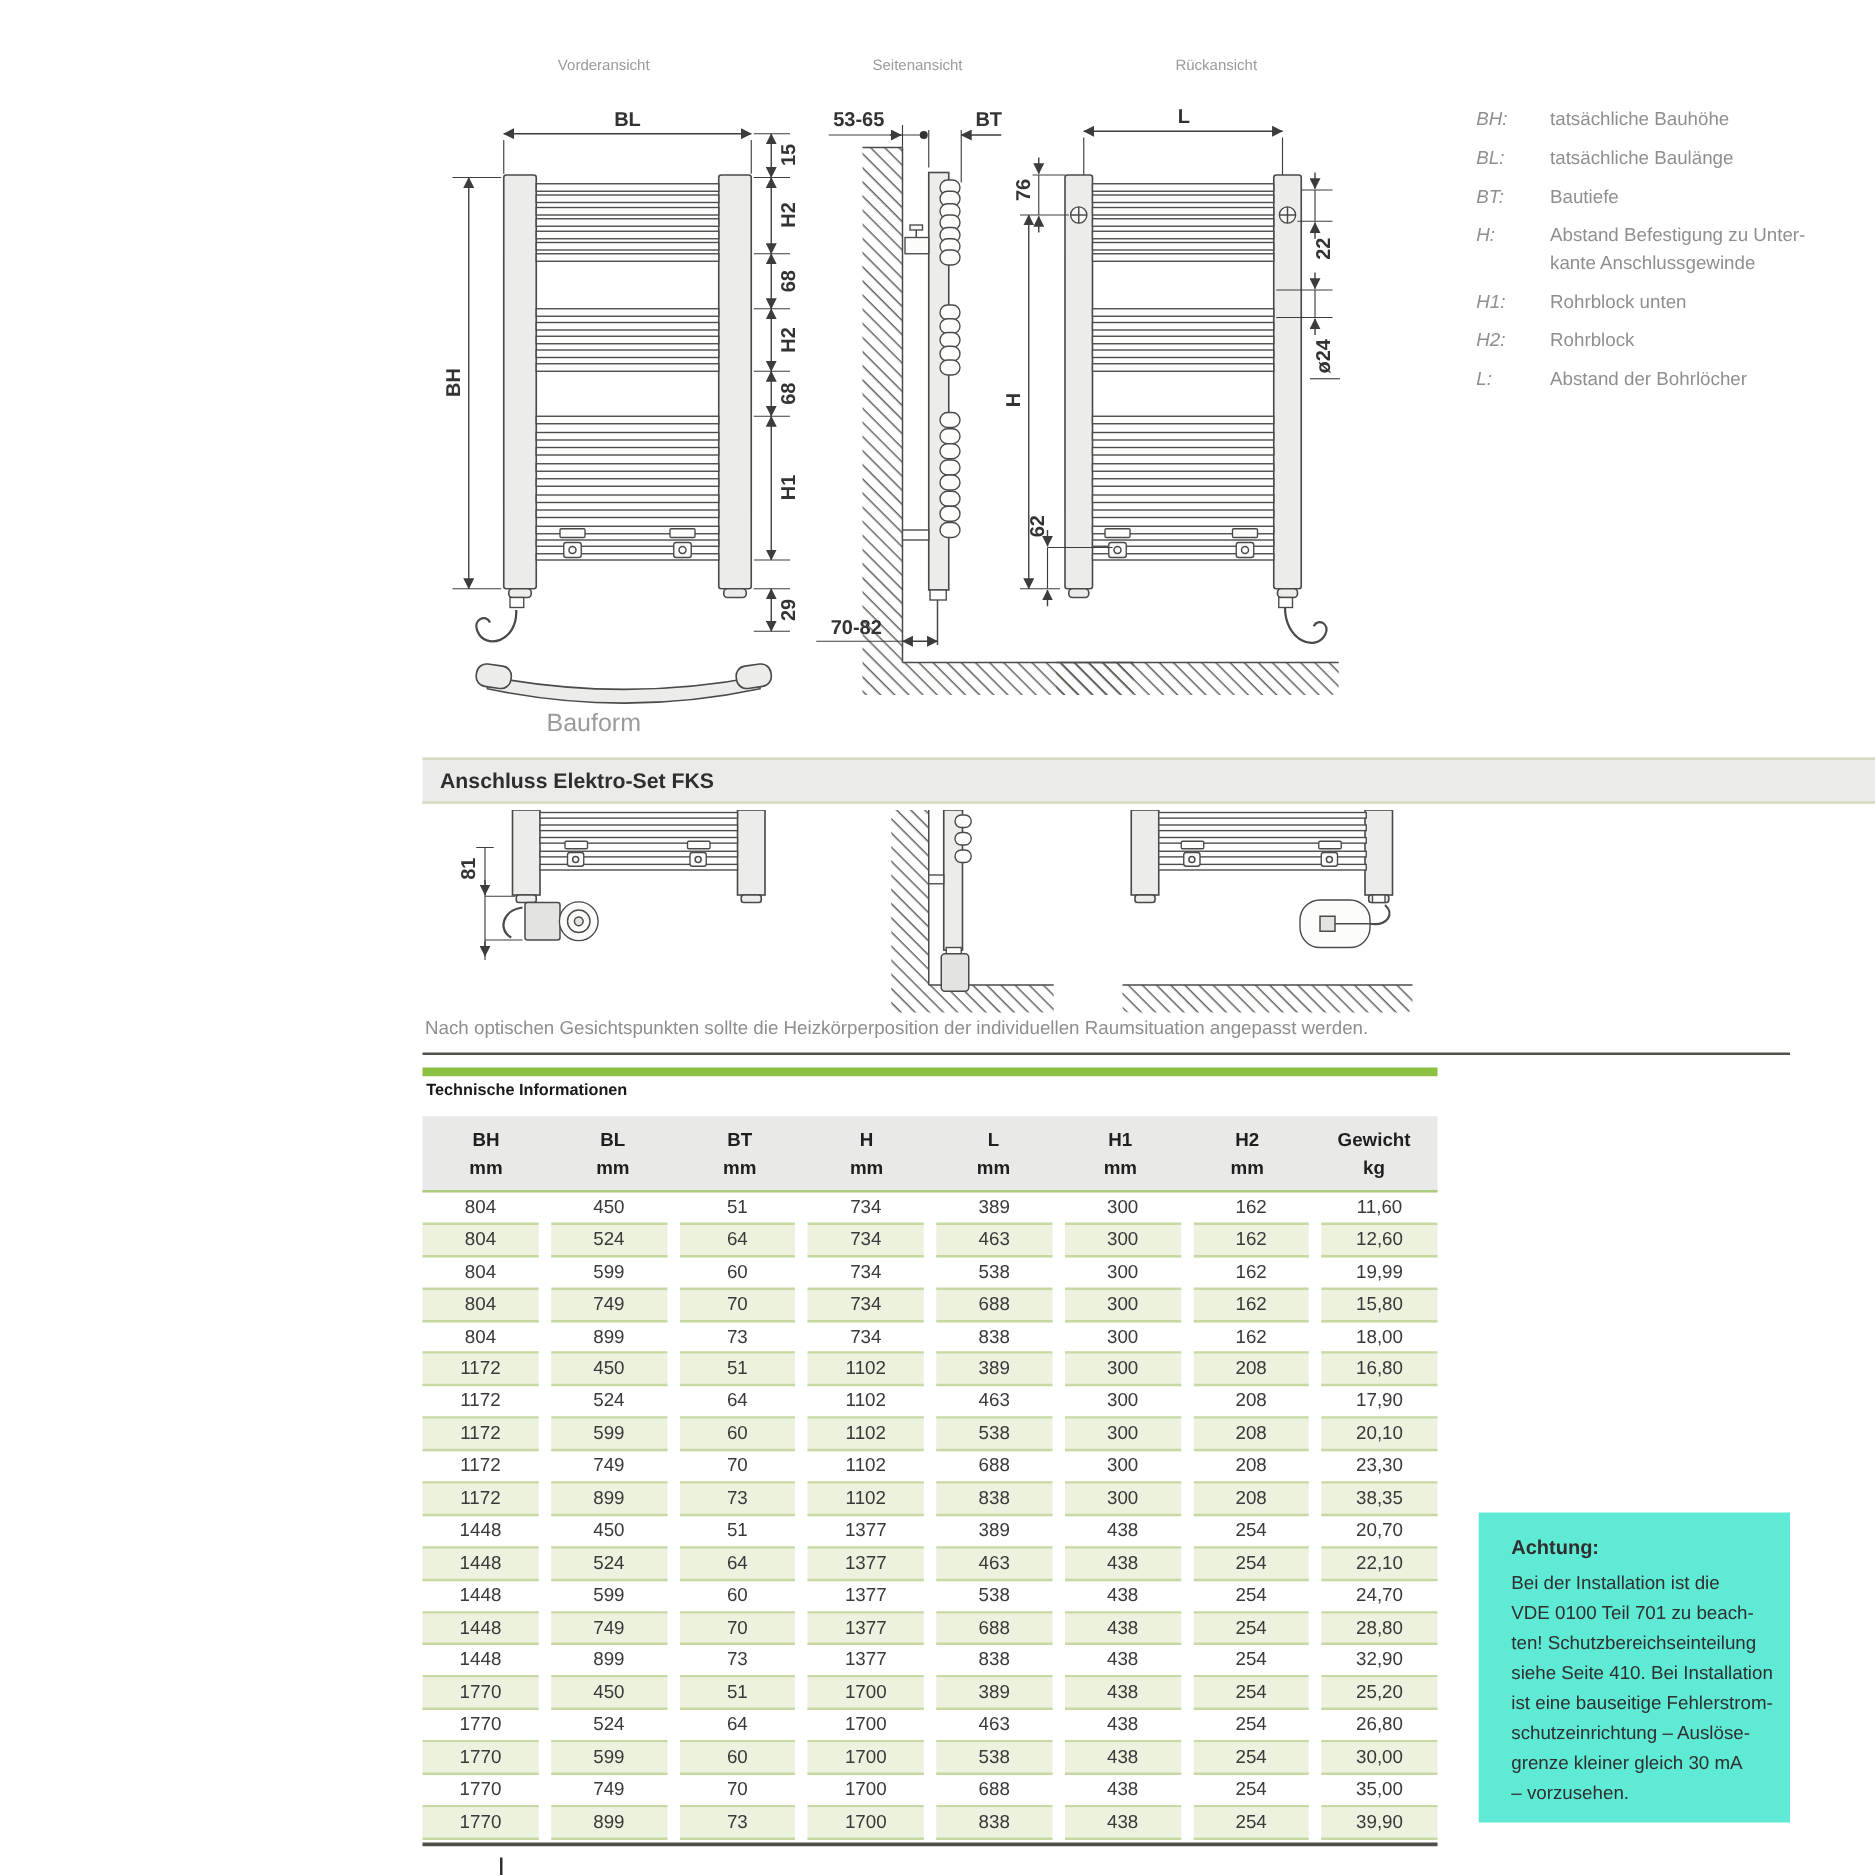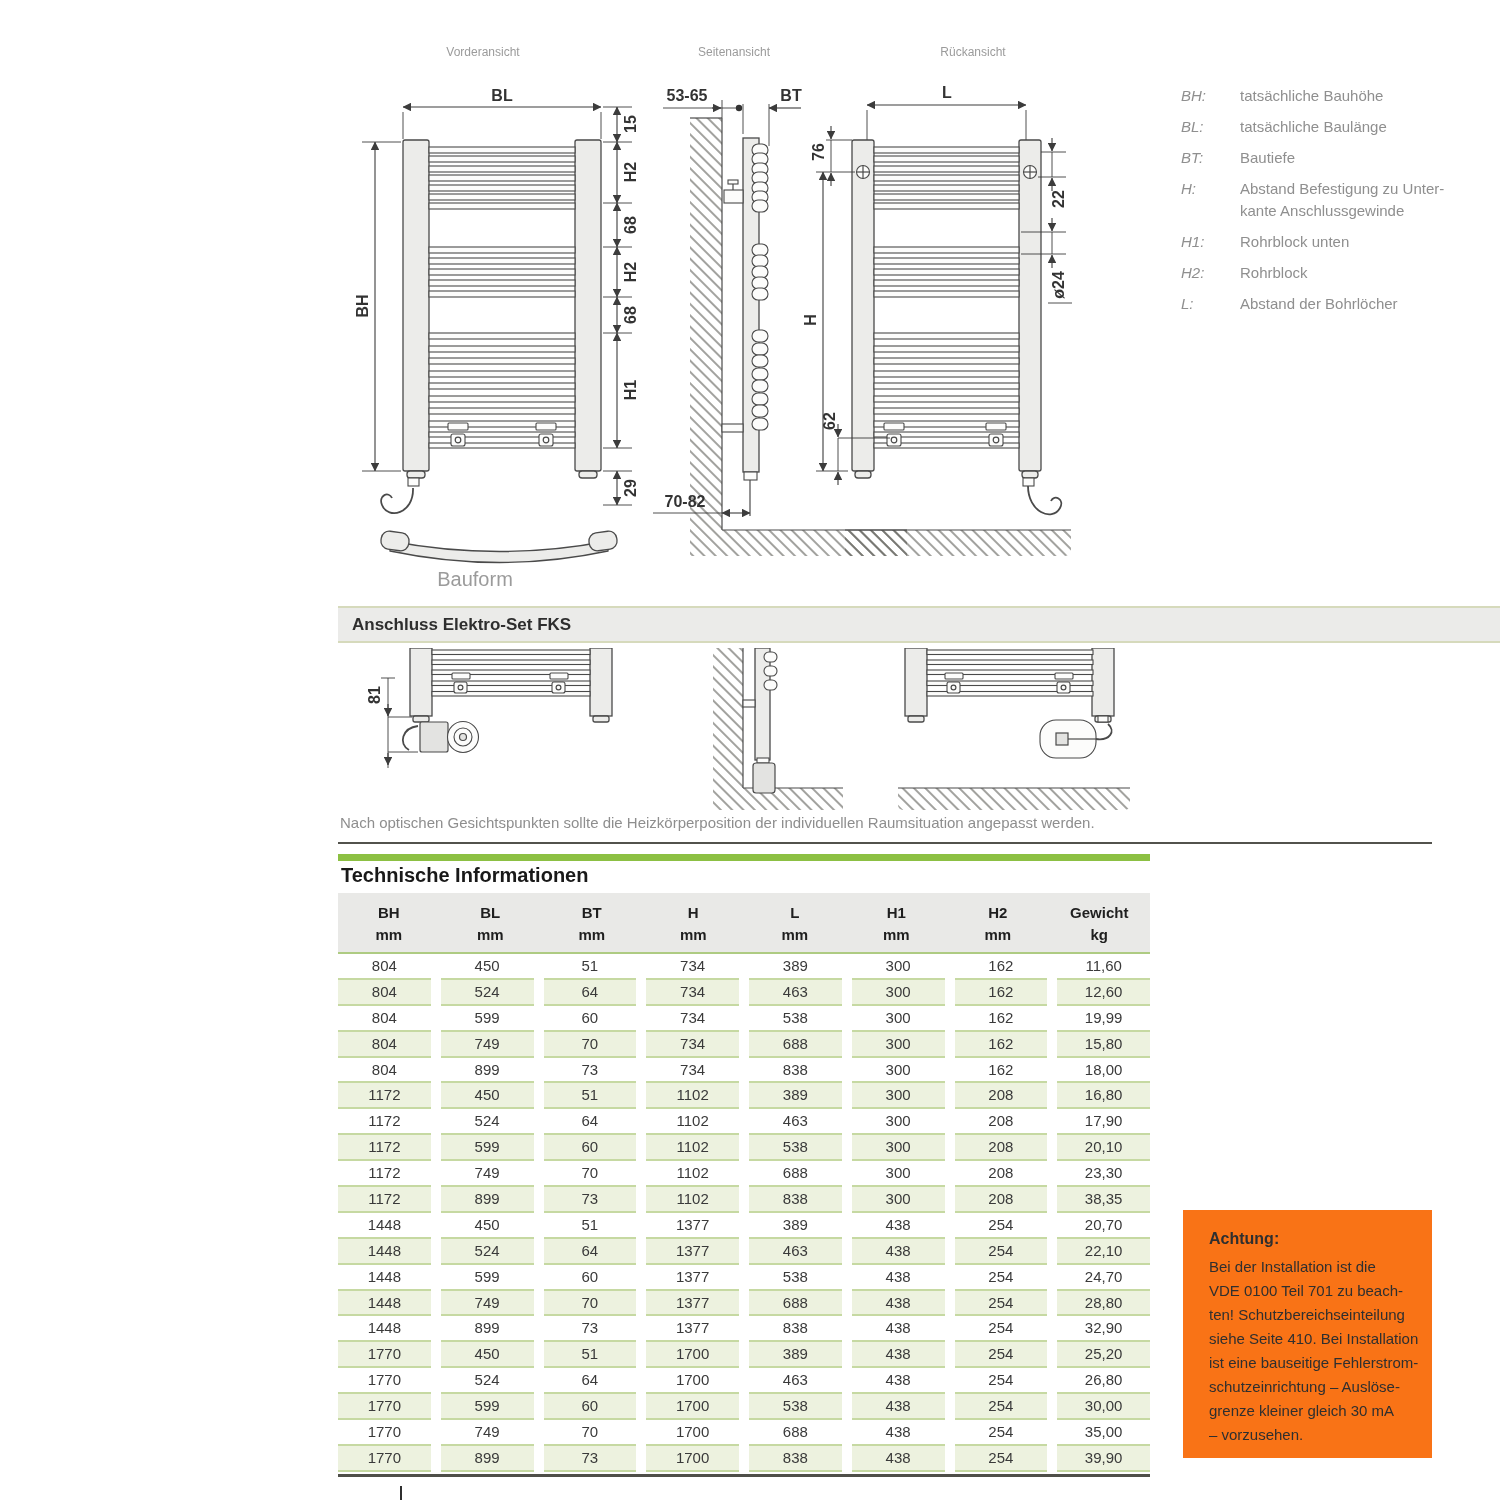--- a/index.html
+++ b/index.html
@@ -38,38 +38,38 @@
     font-size:17px; font-weight:bold; color:#2e2e2e; }
 
   .caption { position:absolute; left:340px; top:814px; width:1000px;
     font-size:15px; color:#8e8e8e; }
 
   .dark-rule { position:absolute; left:338px; top:842px; width:1094px; height:2px;
     background:#52524c; }
   .green-bar { position:absolute; left:338px; top:854px; width:812px; height:7px;
     background:#8cc043; }
   .table-title { position:absolute; left:341px; top:864px;
-    font-size:20px; font-weight:bold; color:#191919; }
+    font-size:13px; font-weight:bold; color:#191919; }
 
   
   .spec-table { position:absolute; left:338px; top:893px; width:812px; }
   .thead { display:flex; background:#e9e9e7; border-bottom:2px solid #aecb82; height:59px; }
   .th { flex:1; text-align:center; font-weight:bold; font-size:15px; color:#1f1f1f;
     padding-top:9px; line-height:22px; }
   .trow { display:flex; height:25.9px; box-sizing:border-box; }
   .tcell { flex:1; margin-right:10px; text-align:center; font-size:15px; color:#3a3a3a;
     border-bottom:2px solid #c6d9a2; line-height:23px; box-sizing:border-box; }
   .tcell:last-child { margin-right:0; }
   .trow.alt .tcell { background:#edf2df; }
   .table-end-rule { position:absolute; left:338px; top:1474px; width:812px; height:3px;
     background:#4f4f49; }
 
   
   .notice { position:absolute; left:1183px; top:1210px; width:249px; height:248px;
-    background:#f97316; box-sizing:border-box; padding:20px 10px 0 26px;
+    background:#5eead4; box-sizing:border-box; padding:20px 10px 0 26px;
     font-size:15px; color:#2f2f2f; }
   .notice-title { font-weight:bold; font-size:16px; margin-bottom:7px; }
   .notice-line { line-height:24px; }
 
   .bauform-label { position:absolute; left:415px; top:568px; width:120px;
     text-align:center; font-size:20px; color:#9b9b9b; }
 
   .bottom-tick { position:absolute; left:400px; top:1486px; width:2px; height:14px;
     background:#2f2f2f; }
 </style>

